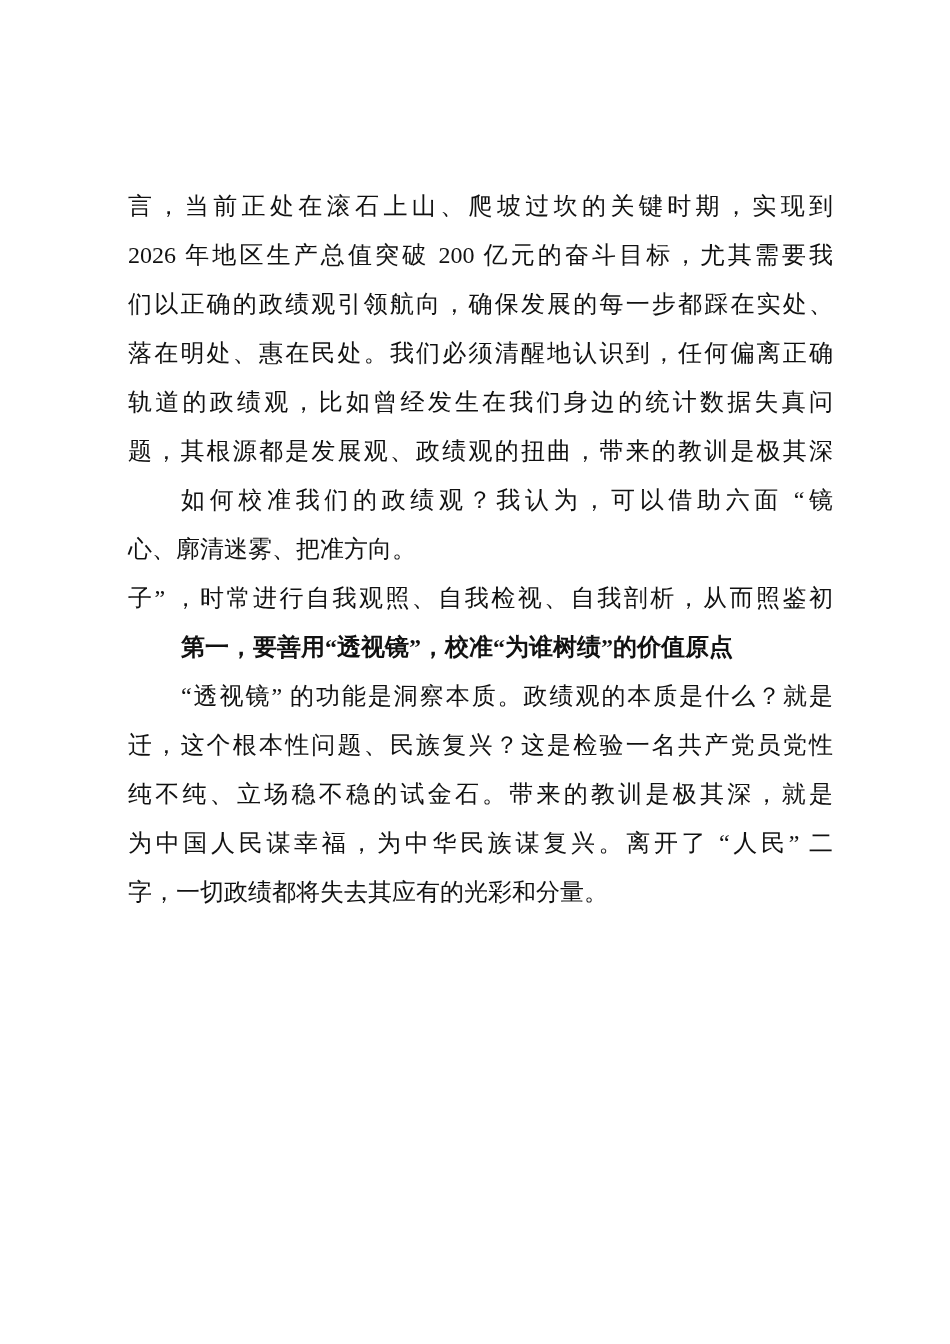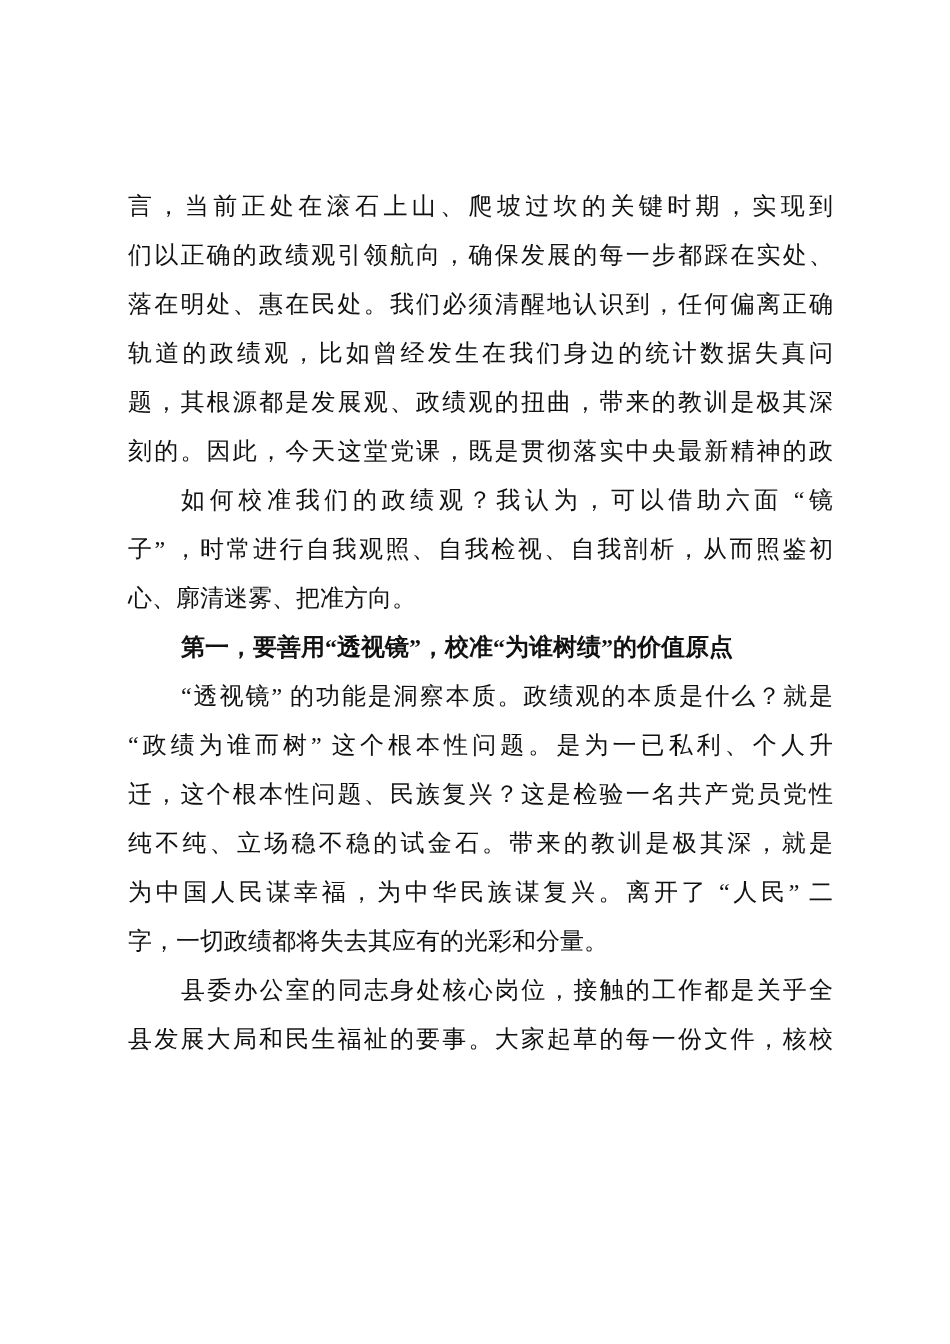--- a/index.html
+++ b/index.html
@@ -20,44 +20,39 @@
   .line { display: block; white-space: nowrap; text-align-last: justify; text-align: justify; }
   .last { text-align-last: left; }
 </style>
 </head>
 <body>
 
 <div class="page">
 
   <p>
     <span class="line">言，当前正处在滚石上山、爬坡过坎的关键时期，实现到</span>
+    <span class="line">2026 年地区生产总值突破 200 亿元的奋斗目标，尤其需要我</span>
     <span class="line">们以正确的政绩观引领航向，确保发展的每一步都踩在实处、</span>
     <span class="line">落在明处、惠在民处。我们必须清醒地认识到，任何偏离正确</span>
     <span class="line">轨道的政绩观，比如曾经发生在我们身边的统计数据失真问</span>
     <span class="line">题，其根源都是发展观、政绩观的扭曲，带来的教训是极其深</span>
-    <span class="line">刻的。因此，今天这堂党课，既是贯彻落实中央最新精神的政</span>
   </p>
 
   <p>
     <span class="line" style="padding-left:53px;">如何校准我们的政绩观？我认为，可以借助六面 “镜</span>
+    <span class="line last">心、廓清迷雾、把准方向。</span>
     <span class="line">子” ，时常进行自我观照、自我检视、自我剖析，从而照鉴初</span>
-    <span class="line last">心、廓清迷雾、把准方向。</span>
   </p>
 
   <p>
     <span class="line last" style="padding-left:53px;font-weight:bold;">第一，要善用“透视镜”，校准“为谁树绩”的价值原点</span>
   </p>
 
   <p>
     <span class="line" style="padding-left:53px;">“透视镜” 的功能是洞察本质。政绩观的本质是什么？就是</span>
-    <span class="line">“政绩为谁而树” 这个根本性问题。是为一已私利、个人升</span>
     <span class="line">迁，这个根本性问题、民族复兴？这是检验一名共产党员党性</span>
     <span class="line">纯不纯、立场稳不稳的试金石。带来的教训是极其深，就是</span>
     <span class="line">为中国人民谋幸福，为中华民族谋复兴。离开了 “人民” 二</span>
     <span class="line last">字，一切政绩都将失去其应有的光彩和分量。</span>
   </p>
 
-  <p>
-    <span class="line" style="padding-left:53px;">县委办公室的同志身处核心岗位，接触的工作都是关乎全</span>
-    <span class="line">县发展大局和民生福祉的要事。大家起草的每一份文件，核校</span>
-  </p>
 
 </div>
 
 </body></html>

